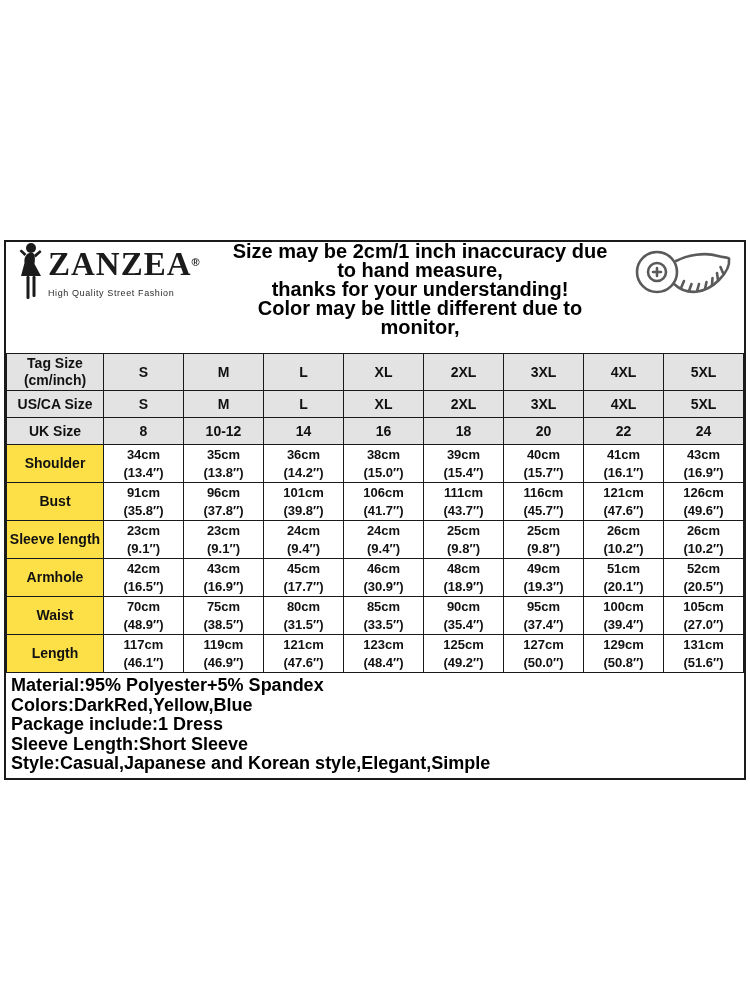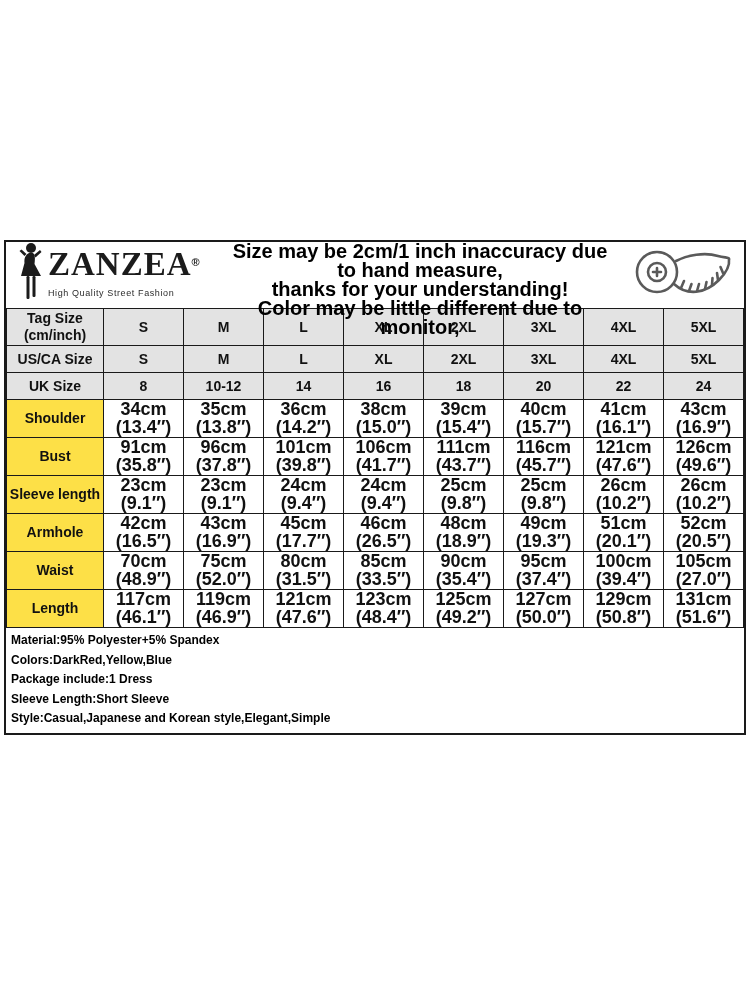--- a/index.html
+++ b/index.html
@@ -12,34 +12,34 @@
   .logo{width:218px;display:flex;align-items:center;padding-left:10px;box-sizing:border-box;}
   .logo svg{flex:0 0 auto;}
   .wordmark-wrap{margin-left:2px;}
   .wordmark{font-family:"Liberation Serif","DejaVu Serif",serif;font-weight:700;
             font-size:33px;line-height:30px;letter-spacing:1px;color:#1b1b1b;white-space:nowrap;}
   .reg{font-size:11px;vertical-align:top;position:relative;top:-2px;font-family:"Liberation Sans",sans-serif;font-weight:700;}
   .tagline{font-size:9px;letter-spacing:0.6px;color:#2c2c2c;margin-top:9px;white-space:nowrap;}
   .disclaimer{flex:1;text-align:center;font-weight:700;font-size:20px;line-height:19px;color:#000;}
   .tape{width:128px;display:flex;justify-content:center;align-items:center;}
   
-  table.size{border-collapse:collapse;width:100%;table-layout:fixed;}
+  table.size{border-collapse:collapse;width:100%;table-layout:fixed;margin-top:45px;}
   table.size th,table.size td{border:1px solid #1a1a1a;text-align:center;vertical-align:middle;
         font-weight:700;padding:0;}
   col.lblcol{width:97px;}
   tr.szrow{height:27px;}
   tr.szrow.first{height:37px;}
   tr.msrow{height:38px;}
   th.lbl{font-size:14px;line-height:17px;}
   th.sz{background:#e3e3e3;}
   th.ms{background:#fde047;}
   td.sz{background:#e3e3e3;font-size:14px;}
-  td.ms{background:#ffffff;font-size:18px;line-height:17.5px;}
+  td.ms{background:#ffffff;font-size:13px;line-height:17.5px;}
   
-  .details{padding:3px 0 4px 5px;font-size:12px;line-height:19.5px;font-weight:600;color:#000;}
+  .details{padding:3px 0 4px 5px;font-size:18px;line-height:19.5px;font-weight:600;color:#000;}
   .details div{white-space:nowrap;}
 </style>
 </head>
 <body>
 
 <div class="sheet">
 
   <div class="hdr">
     <div class="logo">
       <span>
@@ -236,21 +236,21 @@
           <td class="ms">
             <div>43cm</div>
             <div>(16.9″)</div>
           </td>
           <td class="ms">
             <div>45cm</div>
             <div>(17.7″)</div>
           </td>
           <td class="ms">
             <div>46cm</div>
-            <div>(26.5″)</div>
+            <div>(30.9″)</div>
           </td>
           <td class="ms">
             <div>48cm</div>
             <div>(18.9″)</div>
           </td>
           <td class="ms">
             <div>49cm</div>
             <div>(19.3″)</div>
           </td>
           <td class="ms">
@@ -263,21 +263,21 @@
           </td>
         </tr>
         <tr class="msrow">
           <th class="lbl ms">Waist</th>
           <td class="ms">
             <div>70cm</div>
             <div>(48.9″)</div>
           </td>
           <td class="ms">
             <div>75cm</div>
-            <div>(52.0″)</div>
+            <div>(38.5″)</div>
           </td>
           <td class="ms">
             <div>80cm</div>
             <div>(31.5″)</div>
           </td>
           <td class="ms">
             <div>85cm</div>
             <div>(33.5″)</div>
           </td>
           <td class="ms">

